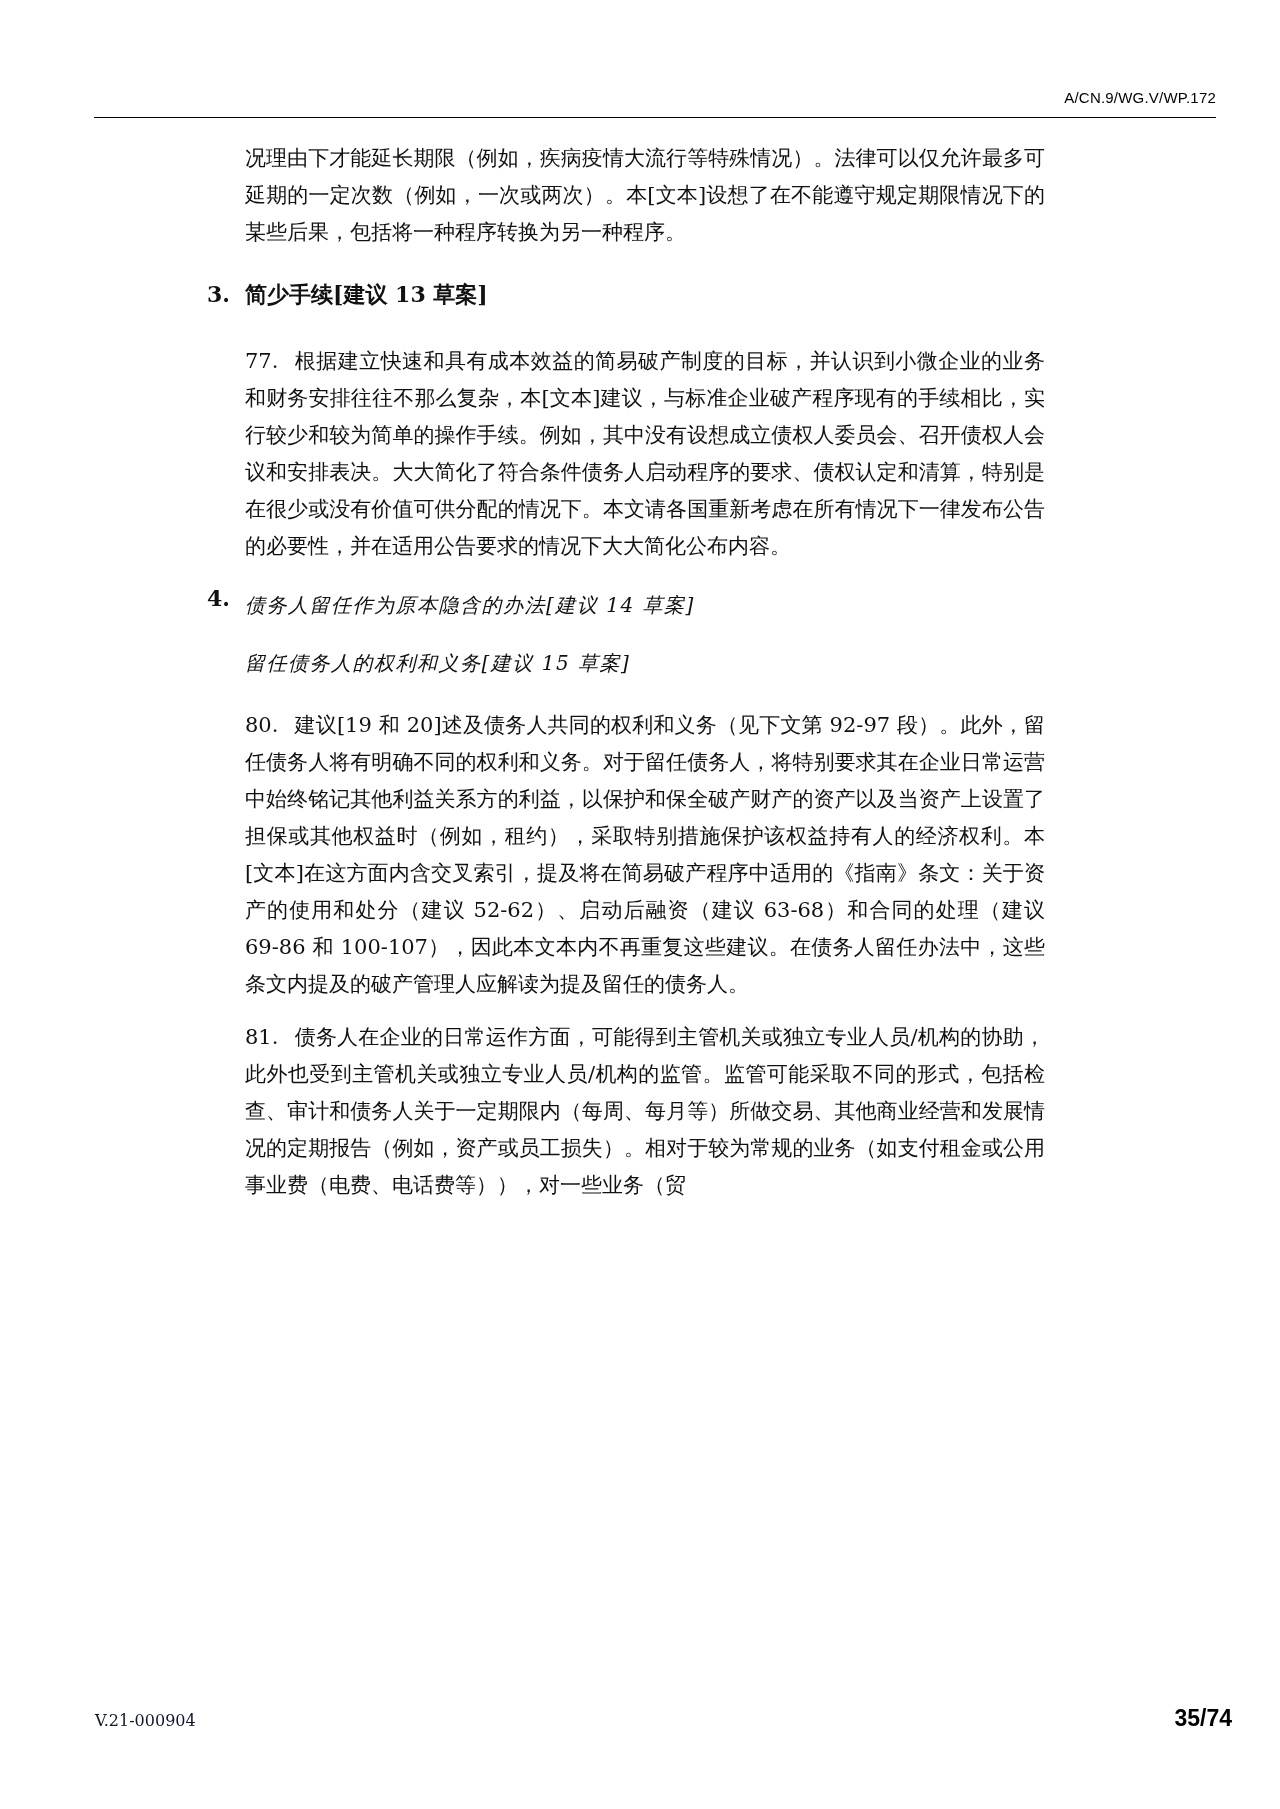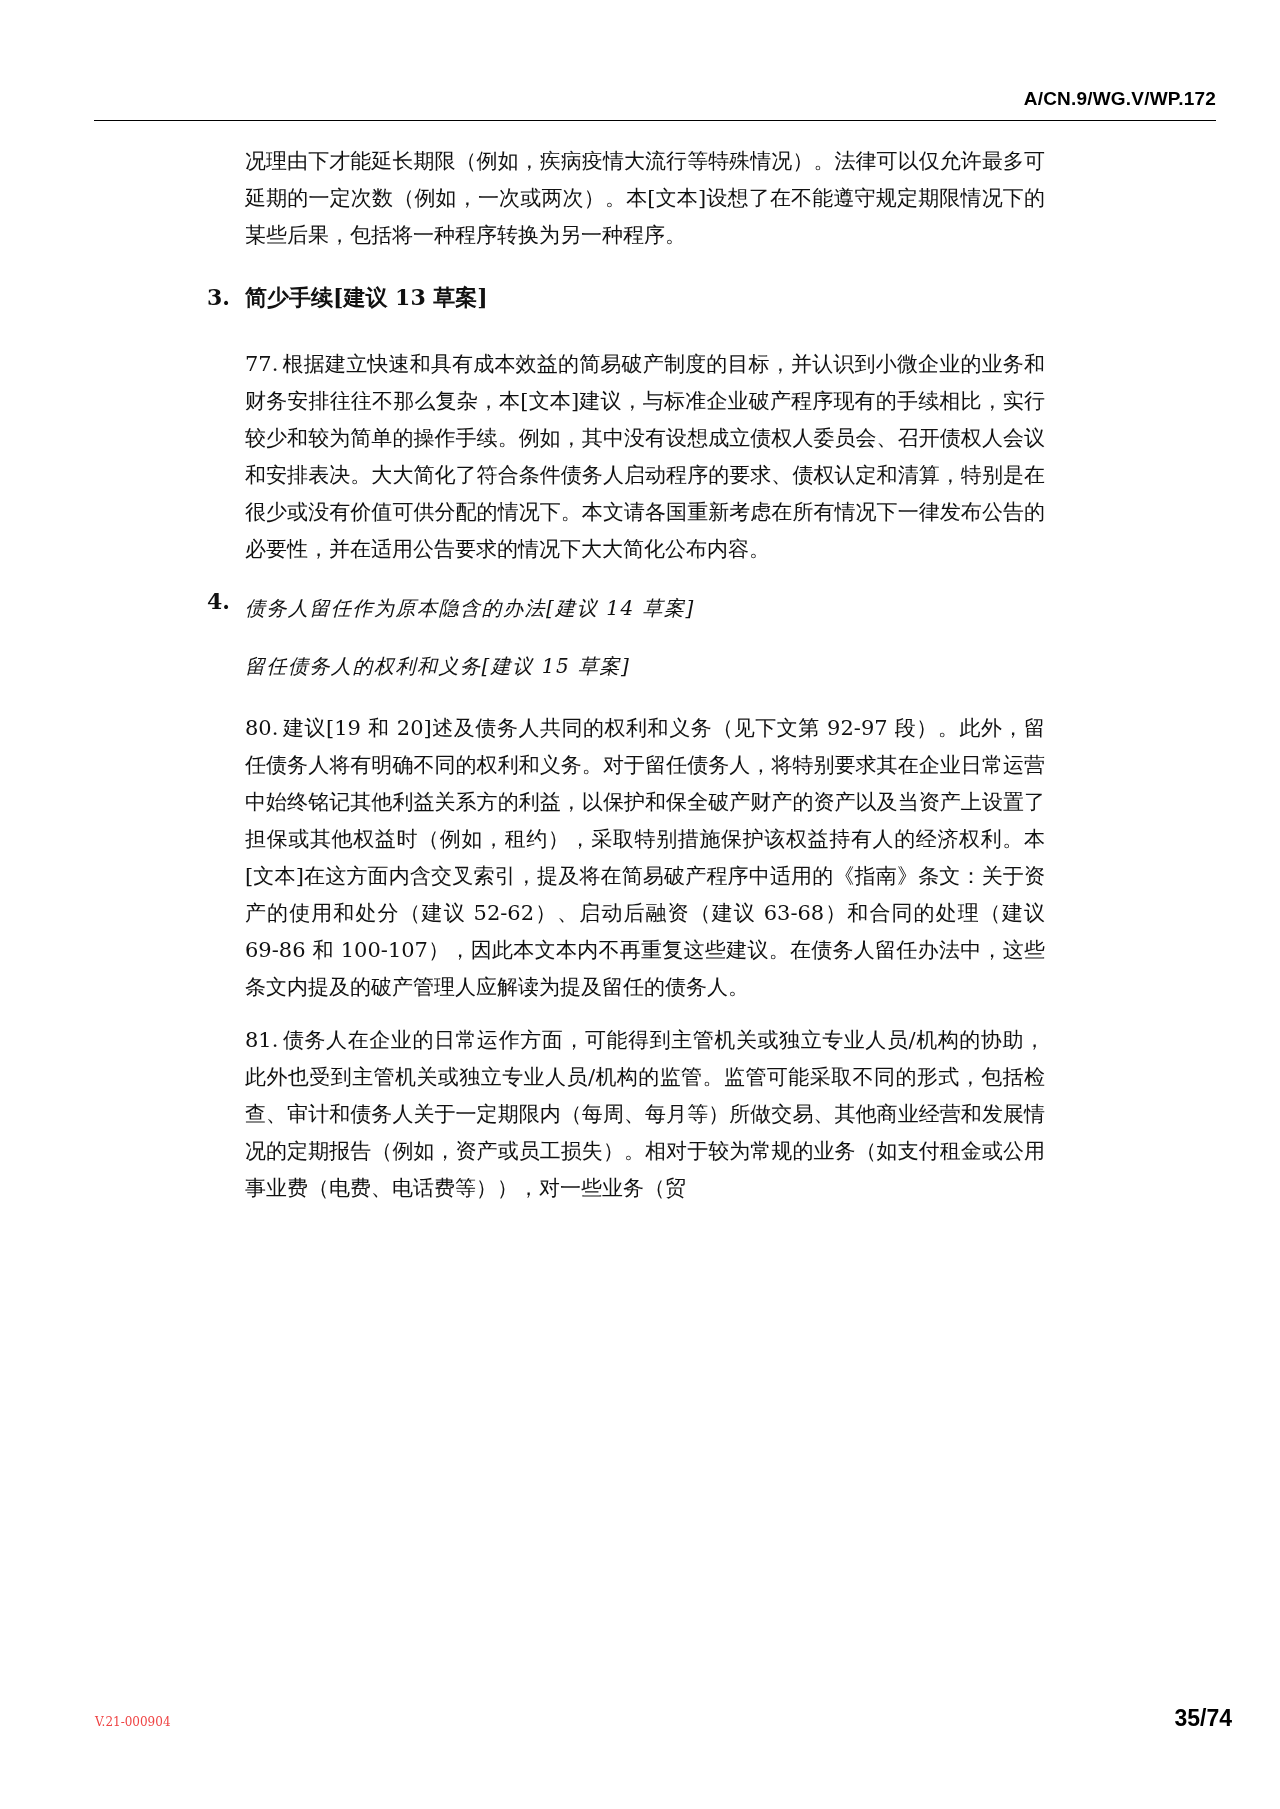--- a/index.html
+++ b/index.html
@@ -12,43 +12,43 @@
     font-family: "DejaVu Serif", serif;
     color: #111111;
   }
   
   .page-header {
     padding: 88px 64px 0 94px;
     text-align: right;
   }
   .doc-symbol {
     font-family: "Liberation Sans", sans-serif;
-    font-weight: bold;
-    font-size: 19px;
+    font-weight: normal;
+    font-size: 15px;
     letter-spacing: 0.2px;
     color: #000000;
   }
   .header-rule {
     margin: 10px 64px 0 94px;
     border: none;
     border-top: 1.6px solid #000000;
     height: 0;
   }
   
   .doc-body {
     margin: 22px 0 0 245px;
     width: 800px;
     font-size: 21px;
     line-height: 37px;
   }
   .para {
     margin: 0 0 16px 0;
     text-align: justify;
   }
-  .pnum { margin-right: 4px; }
+  .pnum { margin-right: 16px; }
   .heading {
     position: relative;
     font-weight: bold;
     font-size: 22px;
     line-height: 30px;
     margin: 28px 0 34px 0;
   }
   .heading.h4 { margin: 18px 0 26px 0; }
   .hnum {
     position: absolute;
@@ -68,22 +68,22 @@
     position: absolute;
     left: 95px;
     right: 48px;
     top: 1705px;
     display: flex;
     justify-content: space-between;
     align-items: baseline;
   }
   .footer-job {
     font-family: "DejaVu Serif", serif;
-    font-size: 12px;
-    color: #ef4444;
+    font-size: 16px;
+    color: #0f172a;
   }
   .footer-page {
     font-family: "Liberation Sans", sans-serif;
     font-weight: bold;
     font-size: 23px;
     color: #000000;
   }
 </style>
 </head>
 <body>

